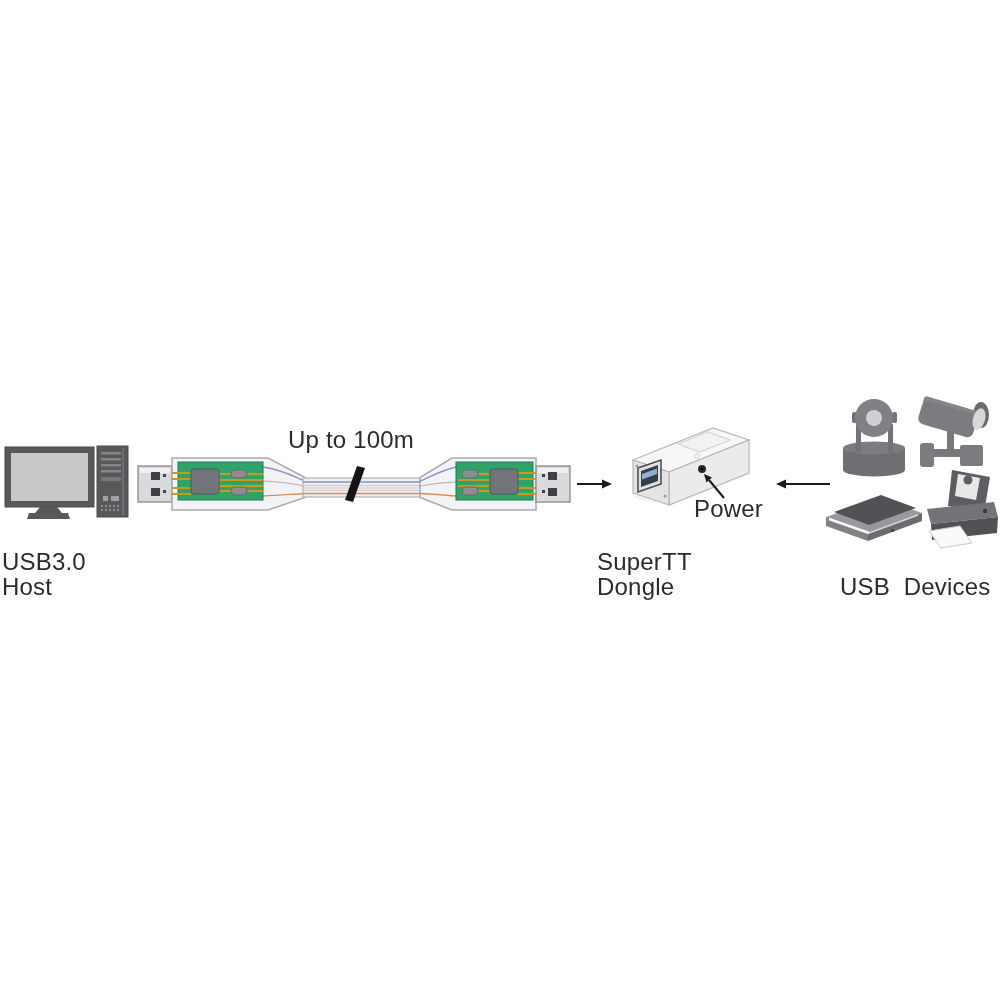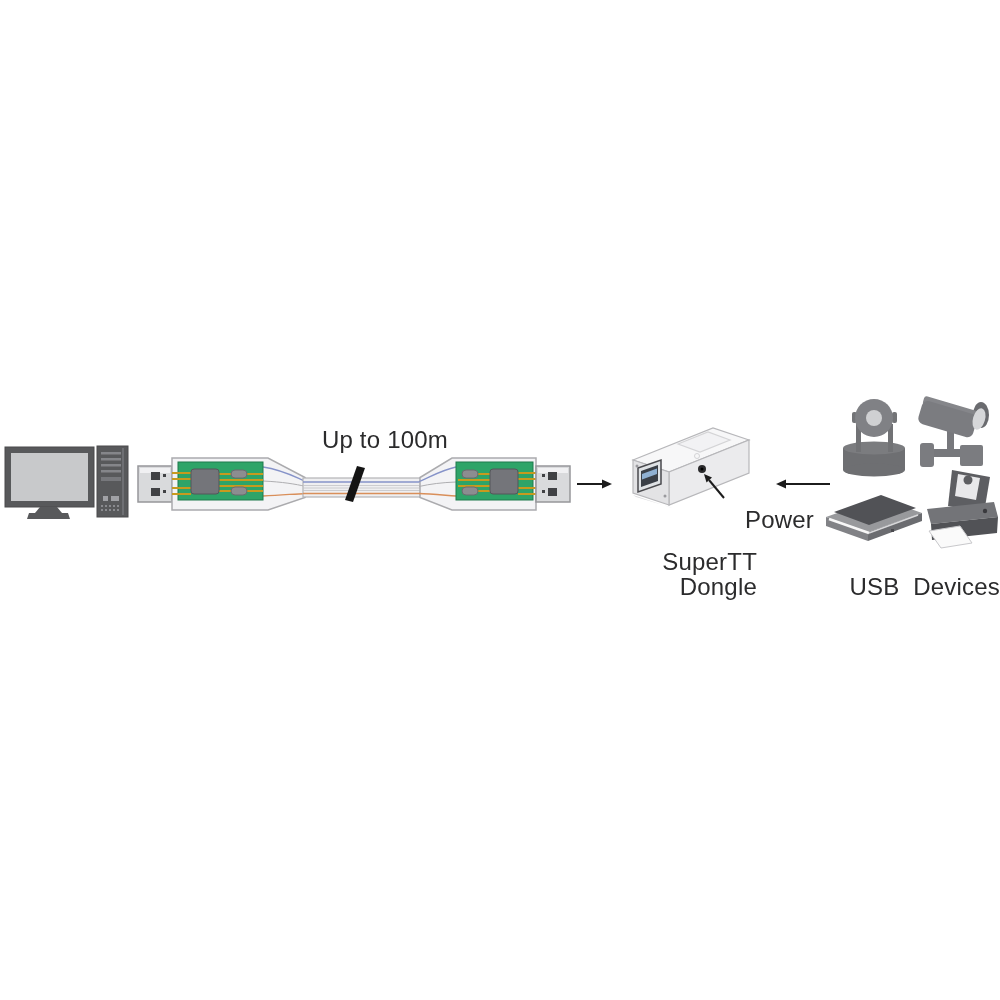--- a/index.html
+++ b/index.html
@@ -1,21 +1,21 @@
 <!DOCTYPE html>
 <html><head>
 <meta charset="utf-8">
 <style>
   html,body{margin:0;padding:0;background:#ffffff;}
   #stage{
     position:relative;width:1000px;height:1000px;background:#ffffff;
     font-family:"Liberation Sans", sans-serif;overflow:hidden;
   }
   .label{
-    position:absolute;font-size:24px;color:#2b2b2c;text-align:right;
+    position:absolute;font-size:24px;color:#2b2b2c;text-align:left;
     line-height:25px;letter-spacing:0.2px;
   }
   .label .l2{display:block;}
   .pre{white-space:pre;}
   .icon-box{position:absolute;}
   svg{display:block;}
 </style>
 </head>
 <body>
 
@@ -226,23 +226,27 @@
         <polygon points="927,509 994,502 998,517 931,524" fill="#737478"></polygon>
         <polygon points="931,524 998,517 997,533 932,540" fill="#515256"></polygon>
         <circle cx="985" cy="511" r="2.2" fill="#3a3a3e"></circle>
         <polygon points="929,531 960,526 972,543 941,548" fill="#fafafa" stroke="#c8c8cb" stroke-width="1"></polygon>
       </g>
     </svg>
   </div>
 
   <div class="label" style="left:288px;top:427px;width:160px;">Up to 100m</div>
 
-
-
-  <div class="label" style="left:694px;top:496px;width:120px;margin-top:11px;">Power</div>
+  <div class="label" style="left:2px;top:549px;width:130px;">
+    <span>USB3.0</span>
+    <span class="l2">Host</span>
+  </div>
+
+
+  <div class="label" style="left:694px;top:496px;width:120px;">Power</div>
 
   <div class="label pre" style="left:840px;top:574px;width:160px;">USB  Devices</div>
 
   <div class="label" style="left:597px;top:549px;width:160px;">
     <span>SuperTT</span>
     <span class="l2">Dongle</span>
   </div>
 
 </div>
 

